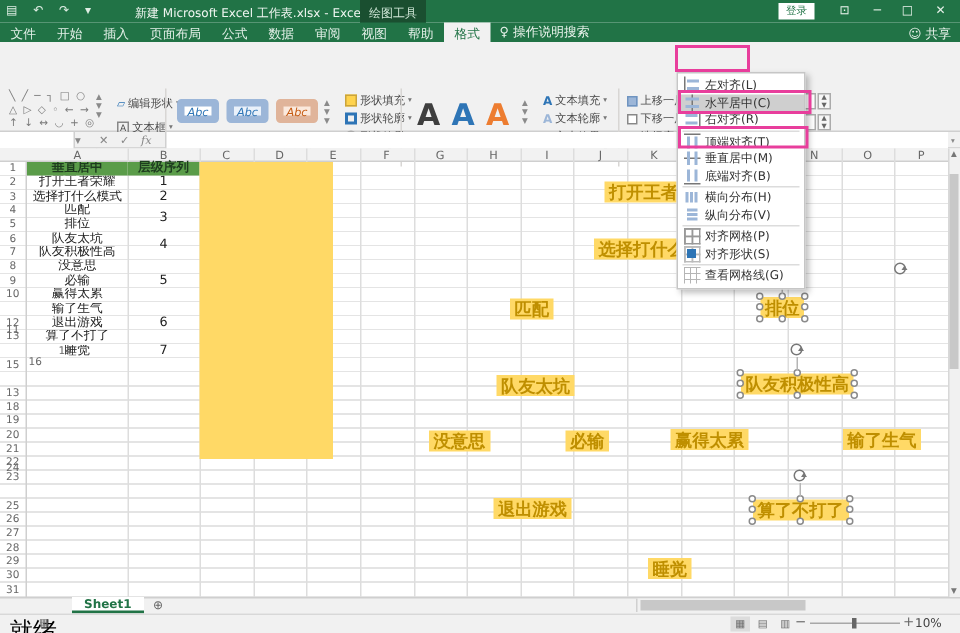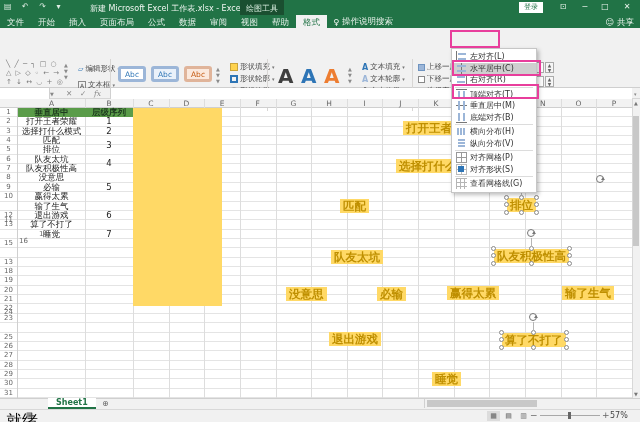--- a/index.html
+++ b/index.html
@@ -24,21 +24,21 @@
 
   
   #ribbon{left:0;top:28px;width:640px;height:60px;background:#f1f1f1;border-bottom:1px solid #cfcfcf;}
   .gsep{top:31px;width:1px;height:52px;background:#d8d6d4;}
   .glabel{top:70px;font-size:7.5px;color:#6a6a6a;text-align:center;white-space:nowrap;}
   .launcher{font-size:6px;color:#8a8a8a;}
   .gallrow{font-size:7px;color:#7a7a7a;letter-spacing:1px;white-space:nowrap;line-height:9px;}
   .scol{font-size:5px;color:#8a8a8a;line-height:6px;text-align:center;}
   .rbtn{font-size:7.5px;color:#4a4a4a;white-space:nowrap;display:flex;align-items:center;gap:2px;}
   .rbtn .car{font-size:5px;color:#777;}
-  .thumb{width:28px;height:16px;border:3px solid #3b82f6;border-radius:3px;background:#fff;font-size:7.5px;display:flex;align-items:center;justify-content:center;}
+  .thumb{width:28px;height:16px;border:5px solid #3b82f6;border-radius:3px;background:#fff;font-size:7.5px;display:flex;align-items:center;justify-content:center;font-style:italic;}
   .warta{font-size:20px;font-weight:bold;line-height:24px;}
   .ric{display:inline-block;}
   .sizefield{height:12px;display:flex;align-items:center;gap:1px;}
   .sizefield .fico{font-size:7px;color:#777;}
   .sizefield .finput{width:37px;height:11px;background:#fff;border:1px solid #ababab;font-size:7px;color:#333;padding:1px 2px;}
   .spin{width:9px;height:11px;border:1px solid #ababab;background:#f6f6f6;font-size:4.5px;line-height:5px;color:#666;text-align:center;}
 
   
   #formularow{left:0;top:88px;width:640px;height:11px;background:#f1f1f1;border-bottom:1px solid #d6d6d6;}
   #namebox{left:0;top:0;width:50px;height:11px;background:#fff;border-right:1px solid #d0d0d0;font-size:7.5px;}
@@ -421,21 +421,21 @@
   <div id="statusbar" class="abs"></div>
   <div id="ready" class="abs">就绪</div>
   <div id="macroicon" class="abs">▦</div>
   <div class="viewbtn abs" style="left:487px;background:#dcdcdc">▦</div>
   <div class="viewbtn abs" style="left:502px">▤</div>
   <div class="viewbtn abs" style="left:517px">▥</div>
   <div class="zoomsign abs" style="left:530px">−</div>
   <div id="zoomtrack" class="abs"></div>
   <div id="zoomthumb" class="abs"></div>
   <div class="zoomsign abs" style="left:602px">+</div>
-  <div id="zoomlabel" class="abs">57%</div>
+  <div id="zoomlabel" class="abs">10%</div>
 <div class="rownum abs" style="top: 108px; line-height: 9.355px; z-index: 1;">1</div>
     <div class="rownum abs" style="top: 117.355px; line-height: 9.355px; z-index: 1;">2</div>
     <div class="rownum abs" style="top: 126.71px; line-height: 9.355px; z-index: 1;">3</div>
     <div class="rownum abs" style="top: 136.065px; line-height: 9.355px; z-index: 1;">4</div>
     <div class="rownum abs" style="top: 145.42px; line-height: 9.355px; z-index: 1;">5</div>
     <div class="rownum abs" style="top: 154.775px; line-height: 9.355px; z-index: 1;">6</div>
     <div class="rownum abs" style="top: 164.13px; line-height: 9.355px; z-index: 1;">7</div>
     <div class="rownum abs" style="top: 173.485px; line-height: 9.355px; z-index: 1;">8</div>
     <div class="rownum abs" style="top: 182.84px; line-height: 9.355px; z-index: 1;">9</div>
     <div class="rownum abs" style="top: 192.195px; line-height: 9.355px; z-index: 1;">10</div>

